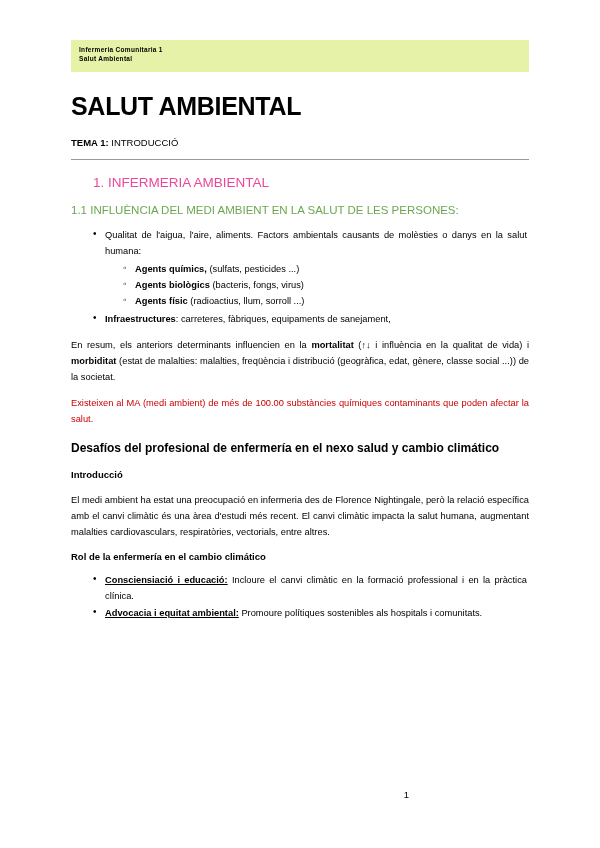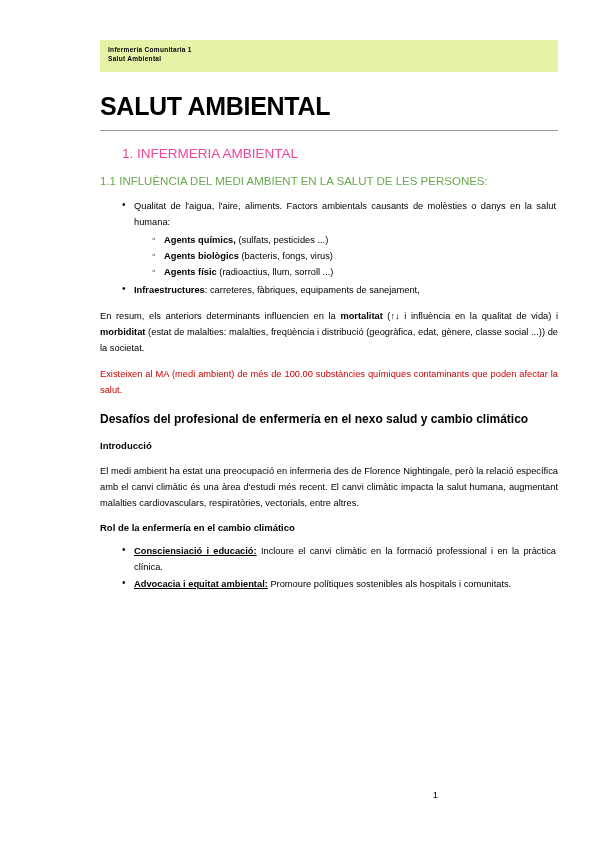--- a/index.html
+++ b/index.html
@@ -14,21 +14,20 @@
     color: #000000;
     position: relative;
     overflow: hidden;
   }
   .page {
     position: relative;
     width: 480px;
     height: 848px;
     background: #ffffff;
     box-sizing: border-box;
-    margin-left: 29px;
   }
   .left-bar {
     position: absolute;
     left: 0;
     top: 0;
     width: 71px;
     height: 848px;
     background: #ffffff;
   }
   .content {
@@ -167,20 +166,21 @@
 
   <div class="content">
 
     <div class="header-band">
       <div class="header-line">Infermeria Comunitaria 1</div>
       <div class="header-line">Salut Ambiental</div>
     </div>
 
     <h1 class="doc-title">SALUT AMBIENTAL</h1>
 
+    <p class="tema"><b>TEMA 1:</b><span> INTRODUCCIÓ</span></p>
 
     <hr class="hr">
 
     <h2 class="sec">1. INFERMERIA AMBIENTAL</h2>
 
     <h3 class="subsec">1.1 INFLUÈNCIA DEL MEDI AMBIENT EN LA SALUT DE LES PERSONES:</h3>
 
     <ul class="lvl1">
       <li>
         <span>Qualitat de l'aigua, l'aire, aliments. Factors ambientals causants de molèsties o danys en la salut humana:</span>

